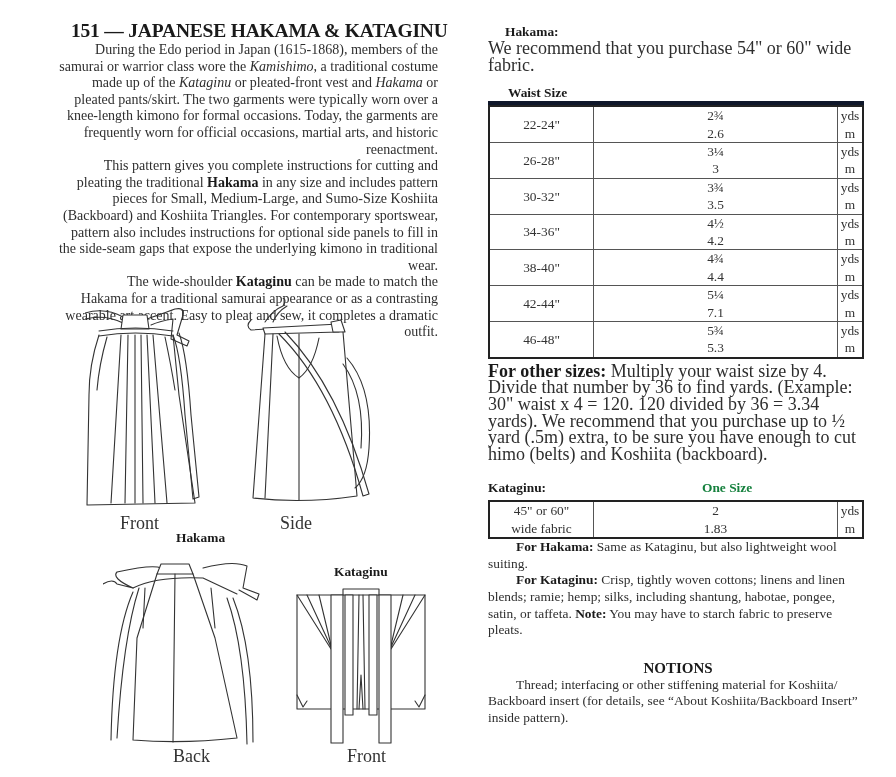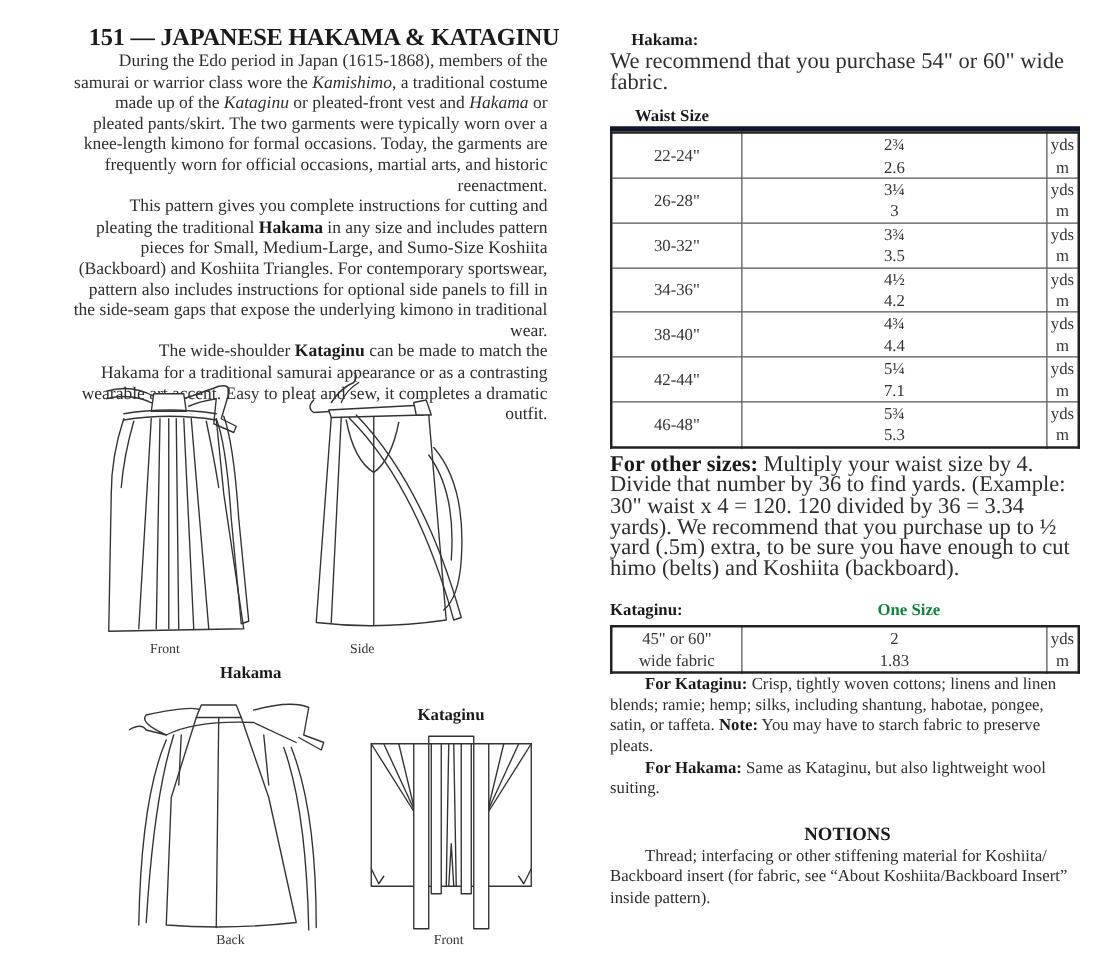--- a/index.html
+++ b/index.html
@@ -14,21 +14,21 @@
     margin: 0; font-size: 19.5px; font-weight: bold; color: #1a1a1a;
     letter-spacing: -0.2px; line-height: 22px; padding-left: 18px; white-space: nowrap;
   }
   p.body {
     margin: 0; font-size: 14px; line-height: 16.6px; text-indent: 28px;
     text-align: right; color: #2e2e2e;
   }
   p.body b { color: #1a1a1a; }
   p.body i { font-style: italic; }
 
-  .fig-label { position: absolute; font-size: 11px; color: #333; }
+  .fig-label { position: absolute; font-size: 18px; color: #333; }
   .fig-head { position: absolute; font-size: 13.4px; font-weight: bold; color: #1a1a1a; }
   svg.drawing { position: absolute; }
   svg.drawing * { fill: none; stroke: #333; stroke-width: 1.1; stroke-linejoin: round; stroke-linecap: round; }
   svg.drawing .fillw { fill: #fff; }
 
   h2.section {
     margin: 0; font-size: 15px; font-weight: bold; text-align: center; color: #1a1a1a;
     line-height: 18px;
   }
   .sub-head { font-size: 13.4px; font-weight: bold; color: #1a1a1a; line-height: 16px; margin-left: 17px; }
@@ -238,18 +238,18 @@
             <div>1.83</div>
           </td>
       <td class="unit">
             <div>yds</div>
             <div>m</div>
           </td>
     </tr>
   </tbody>
     </table>
 
+  <p class="fab" style="width:360px"><b>For Hakama:</b><span> Same as Kataginu, but also lightweight wool suiting.</span></p>
   <p class="fab" style="width:376px"><b>For Kataginu:</b><span> Crisp, tightly woven cottons; linens and linen blends; ramie; hemp; silks, including shantung, habotae, pongee, satin, or taffeta. </span><b>Note:</b><span> You may have to starch fabric to preserve pleats.</span></p>
-  <p class="fab" style="width:360px"><b>For Hakama:</b><span> Same as Kataginu, but also lightweight wool suiting.</span></p>
 
   <h2 class="section" style="margin-top:20px;margin-left:-20px">NOTIONS</h2>
-  <p class="fab" style="width:376px">Thread; interfacing or other stiffening material for Koshiita/ Backboard insert (for fabric, see “About Koshiita/Backboard Insert” inside pattern).</p>
+  <p class="fab" style="width:376px">Thread; interfacing or other stiffening material for Koshiita/ Backboard insert (for details, see “About Koshiita/Backboard Insert” inside pattern).</p>
 </div>
 
 </body></html>

